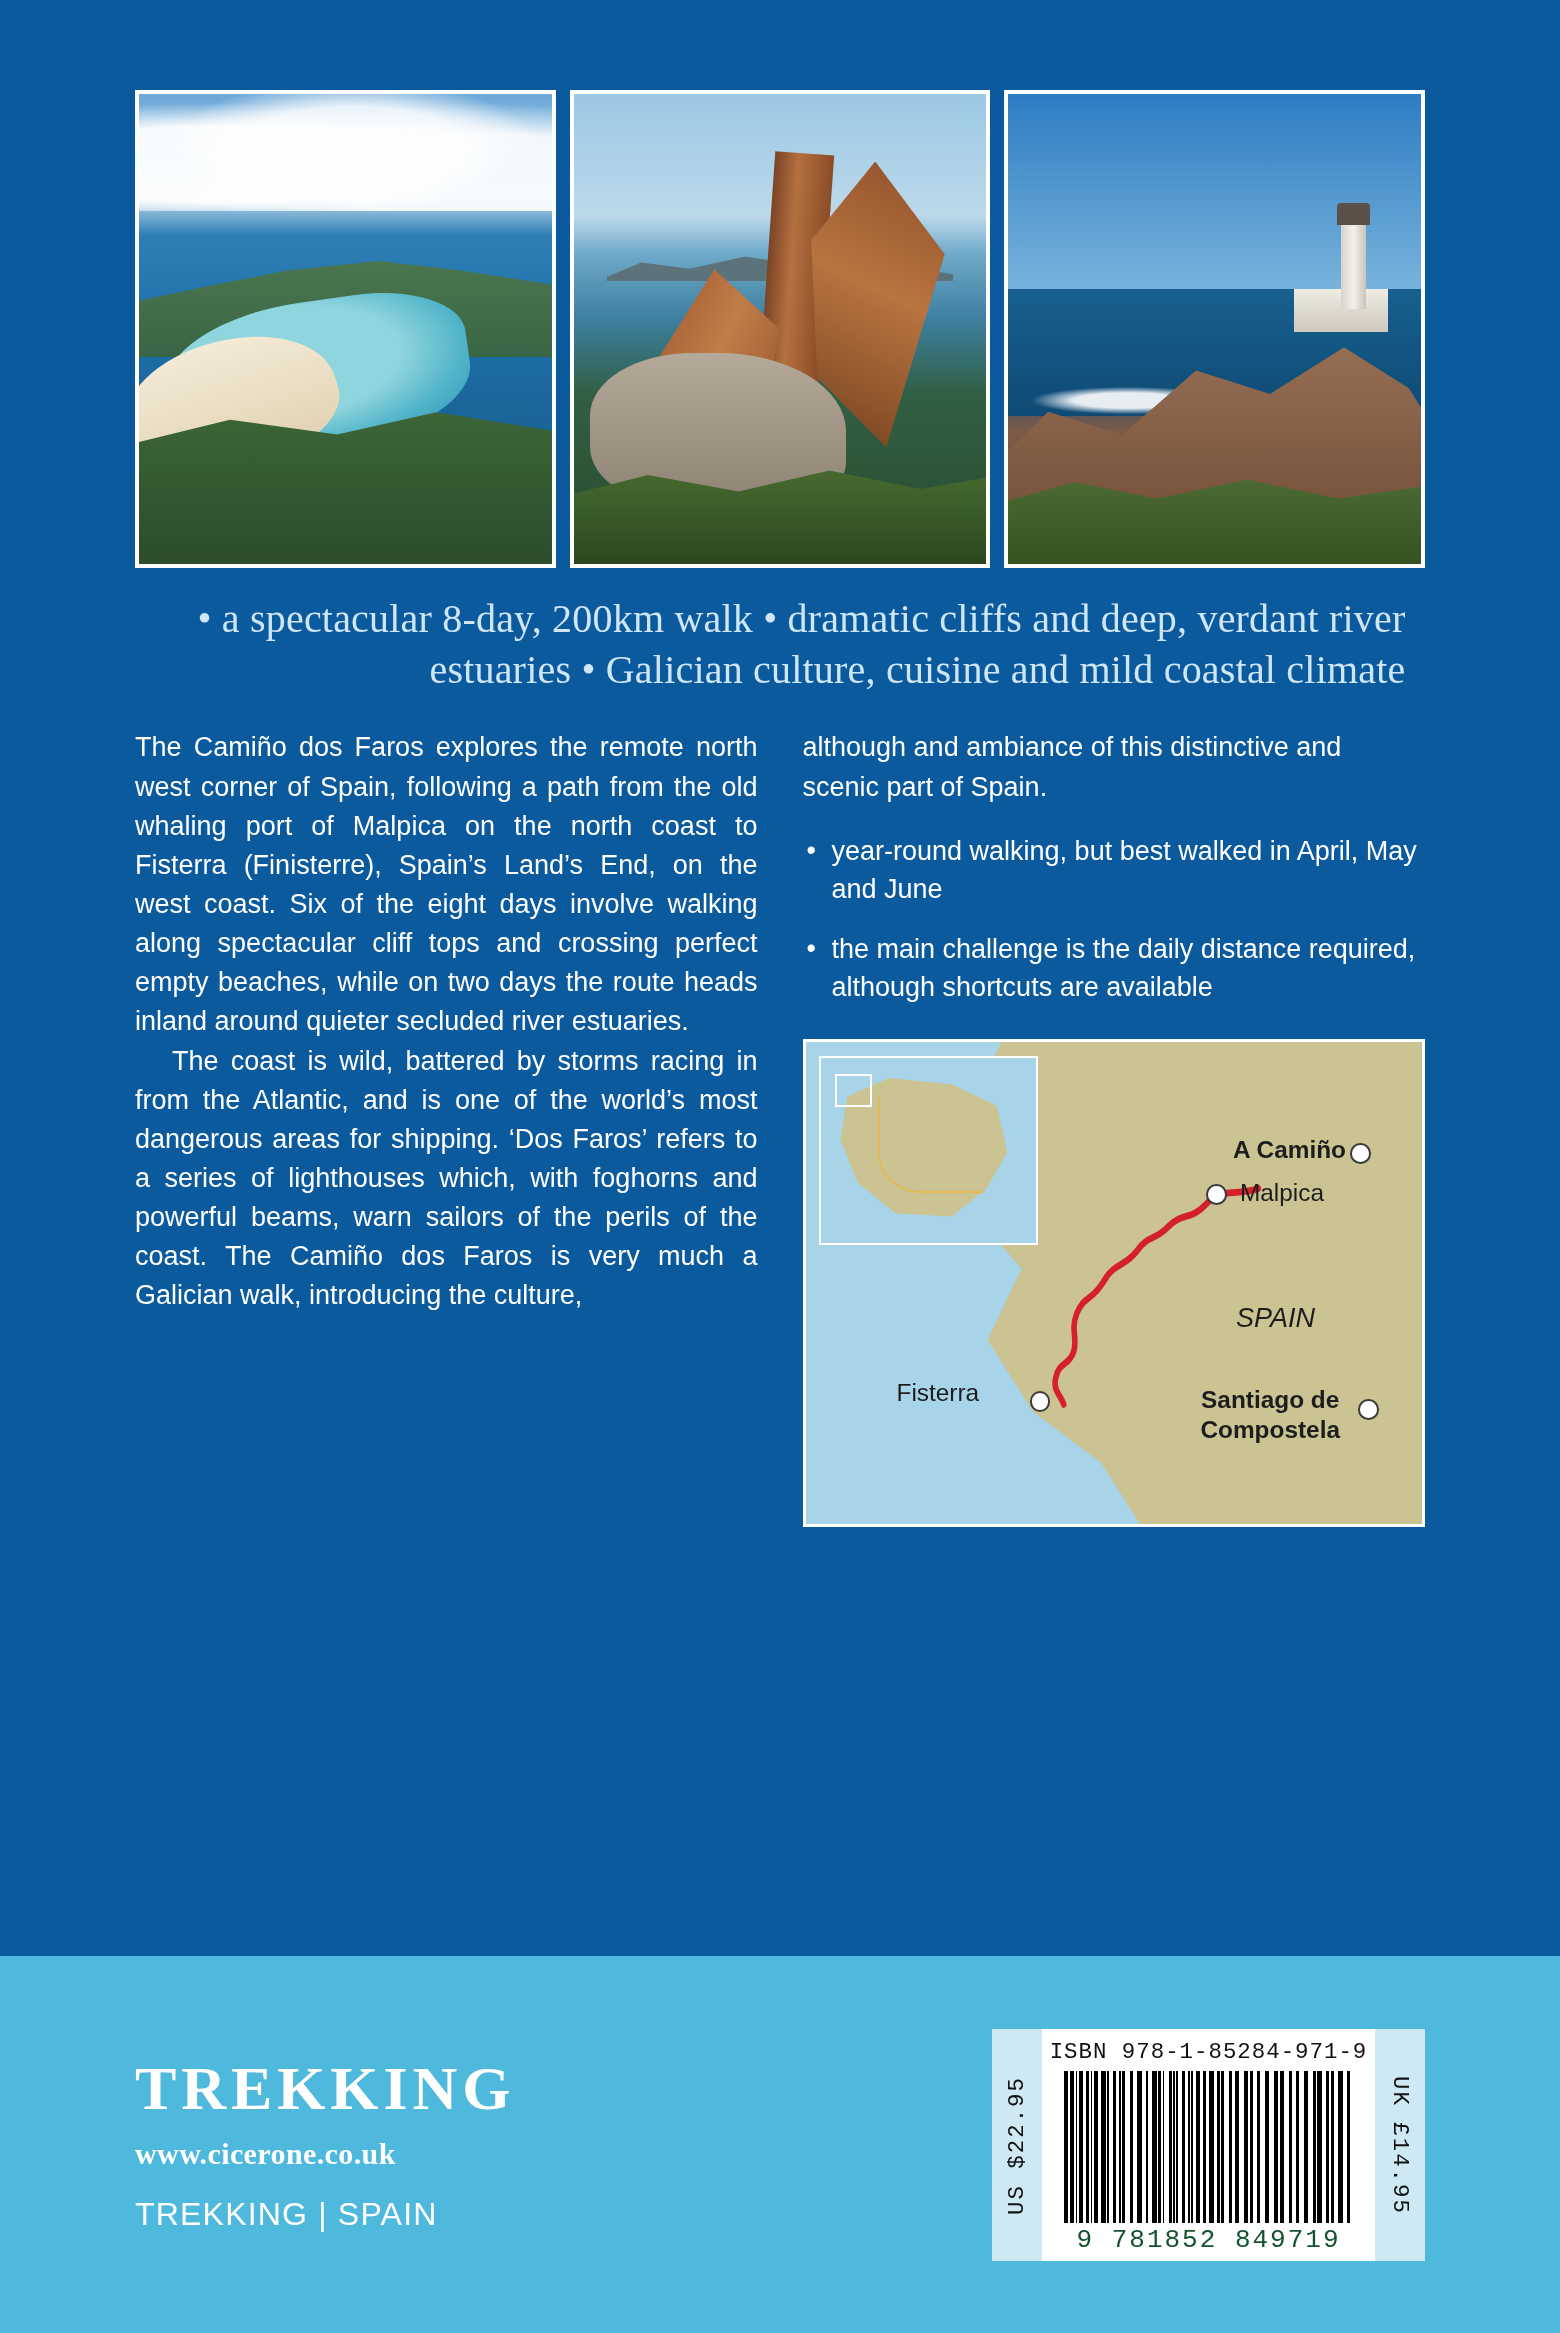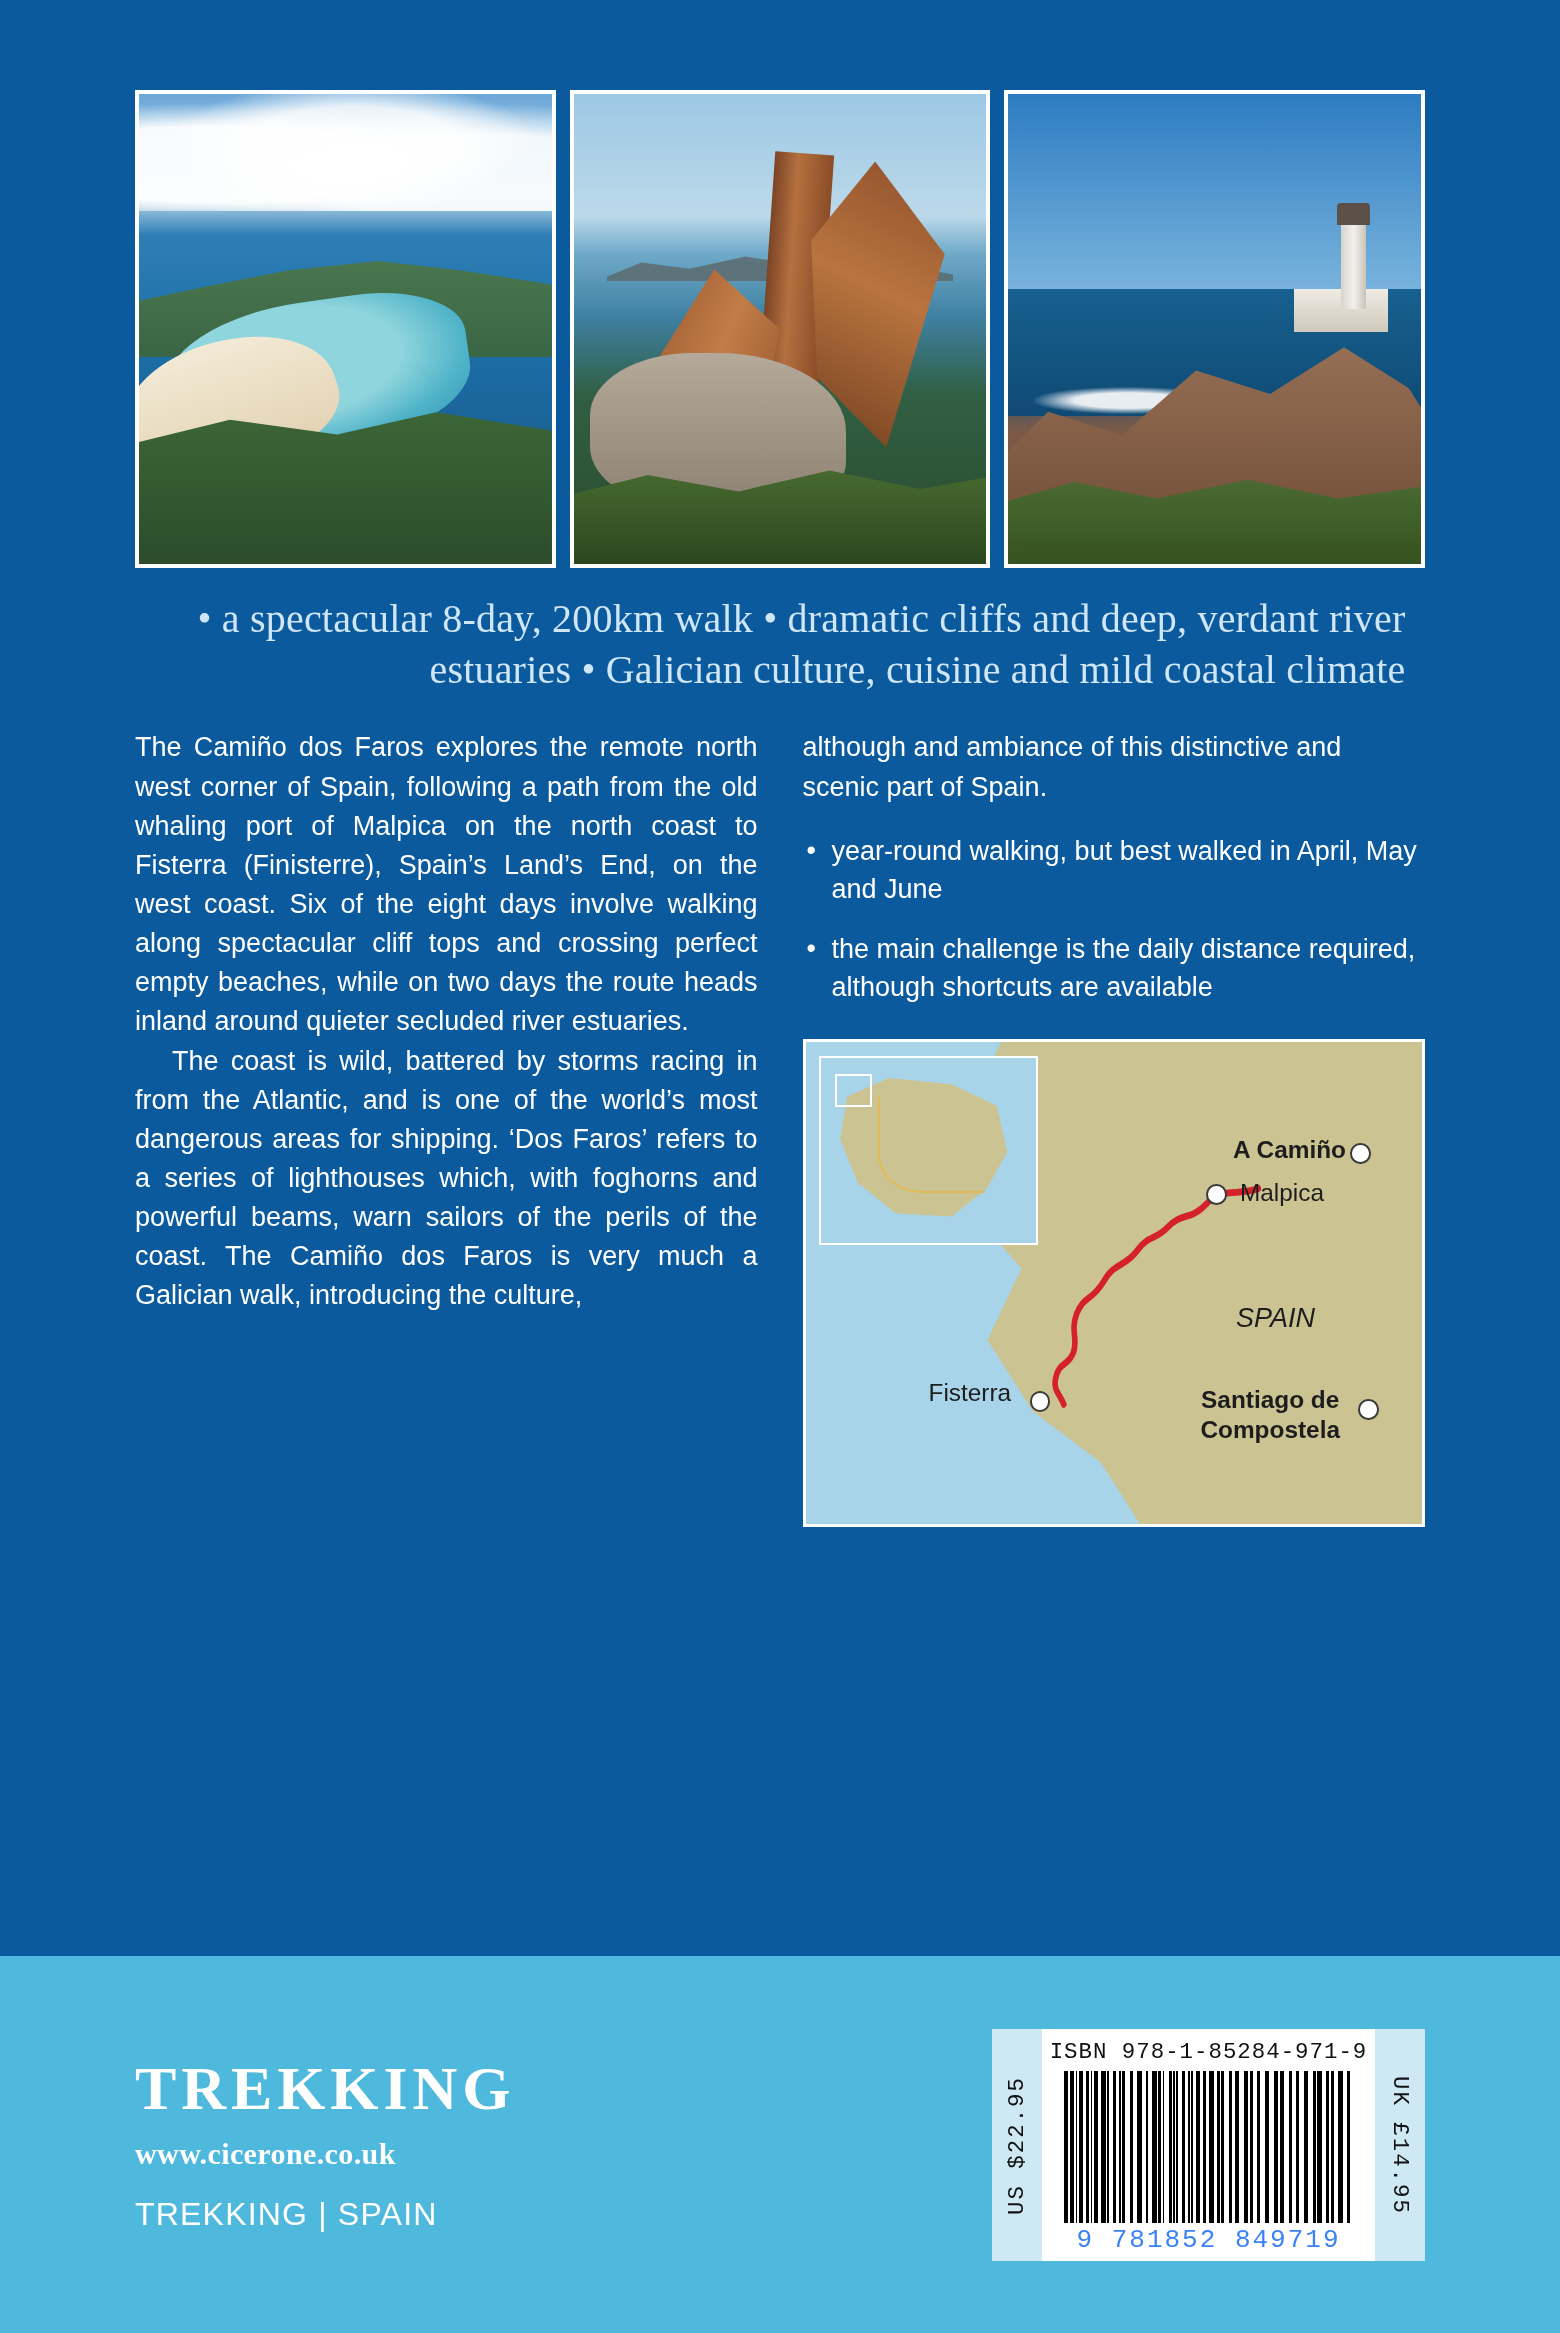--- a/index.html
+++ b/index.html
@@ -273,21 +273,21 @@
     pointer-events: none;
   }
   .map-label {
     position: absolute;
     color: #1d1d1d;
     font-family: "Liberation Sans", sans-serif;
   }
   .lbl-coruna { right: 76px; top: 94px; font-size: 24.4px; font-weight: bold; }
   .lbl-malpica { right: 98px; top: 137px; font-size: 24.4px; }
   .lbl-spain { right: 107px; top: 261px; font-size: 27px; font-style: italic; }
-  .lbl-fisterra { left: 123px; top: 337px; font-size: 24.4px; }
+  .lbl-fisterra { left: 91px; top: 337px; font-size: 24.4px; }
   .lbl-santiago {
     right: 82px; top: 343px; font-size: 24.4px; font-weight: bold;
     text-align: center; line-height: 1.2;
   }
   .city-dot {
     position: absolute;
     width: 16.6px; height: 16.6px;
     background: #ffffff;
     border: 2px solid #3a3a3a;
     border-radius: 50%;
@@ -386,21 +386,21 @@
   }
   .bars i {
     display: block;
     background: #000;
     height: 100%;
   }
   .barcode-digits {
     font-family: "Liberation Mono", monospace;
     font-size: 26px;
     letter-spacing: 2px;
-    color: #3b82f6;
+    color: #14532d;
     margin-top: 2px;
     white-space: nowrap;
   }
 </style>
 </head>
 <body>
 
 <div class="page">
 
   <div class="main-area">

